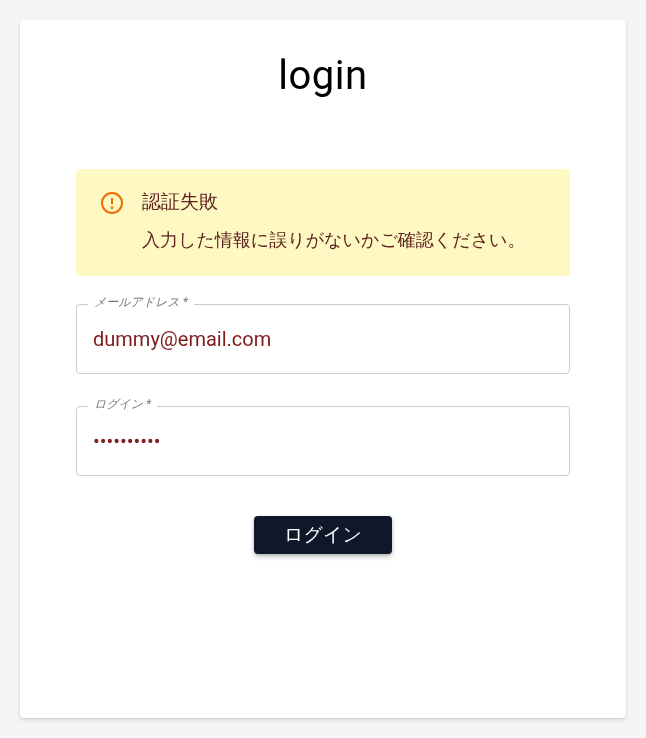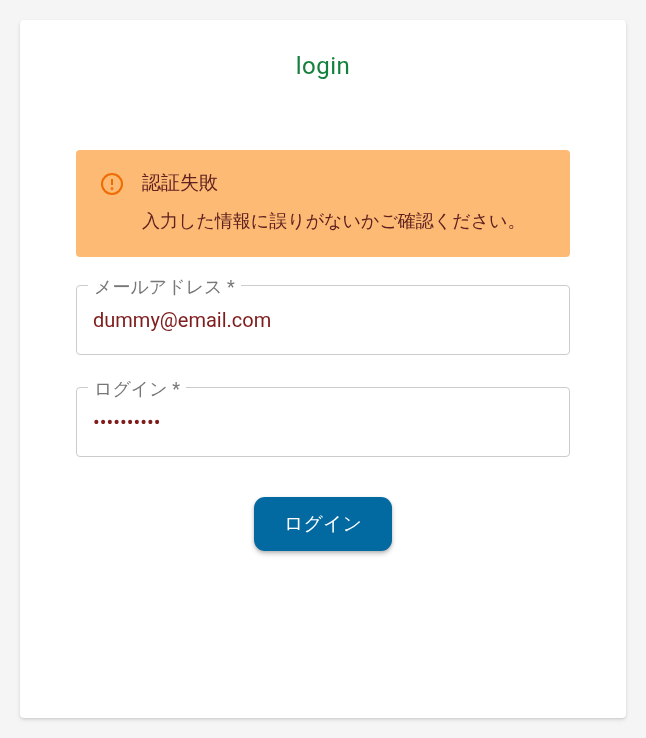--- a/index.html
+++ b/index.html
@@ -16,28 +16,28 @@
     }
     .card {
       background: #fff;
       border-radius: 4px;
       box-shadow: 0 2px 4px rgba(0,0,0,0.1), 0 1px 2px rgba(0,0,0,0.08);
       padding: 32px 56px 48px;
       height: 100%;
     }
     .title {
       text-align: center;
-      font-size: 24px;
+      font-size: 40px;
       font-weight: 400;
-      color: #15803d;
+      color: #000000;
       margin-bottom: 70px;
       letter-spacing: 0.5px;
     }
     .alert {
-      background: #fdba74;
+      background: #fef9c3;
       border-radius: 4px;
       padding: 20px 24px;
       display: flex;
       align-items: flex-start;
       gap: 18px;
       margin-bottom: 28px;
     }
     .alert-icon {
       flex-shrink: 0;
       width: 24px;
@@ -61,44 +61,45 @@
     .form-group {
       position: relative;
       margin-bottom: 32px;
     }
     .field-label {
       position: absolute;
       top: -10px;
       left: 12px;
       background: #fff;
       padding: 0 6px;
-      font-size: 18px;
+      font-size: 12px;
       color: #777;
       z-index: 1;
+      font-style: italic;
     }
     .text-input {
       width: 100%;
       border: 1px solid #ccc;
       border-radius: 4px;
       padding: 22px 16px;
       font-size: 20px;
       color: #7f1d1d;
       outline: none;
       font-family: inherit;
     }
     .button-row {
       text-align: center;
       margin-top: 40px;
     }
     .login-button {
-      background: #0369a1;
+      background: #0f172a;
       color: #fff;
       border: none;
-      border-radius: 11px;
-      padding: 14px 30px;
+      border-radius: 4px;
+      padding: 6px 30px;
       font-size: 19px;
       cursor: pointer;
       box-shadow: 0 3px 5px rgba(0,0,0,0.2), 0 1px 3px rgba(0,0,0,0.15);
     }
   </style>
 </head>
 <body>
 
 <div class="card">
   <h1 class="title">login</h1>

